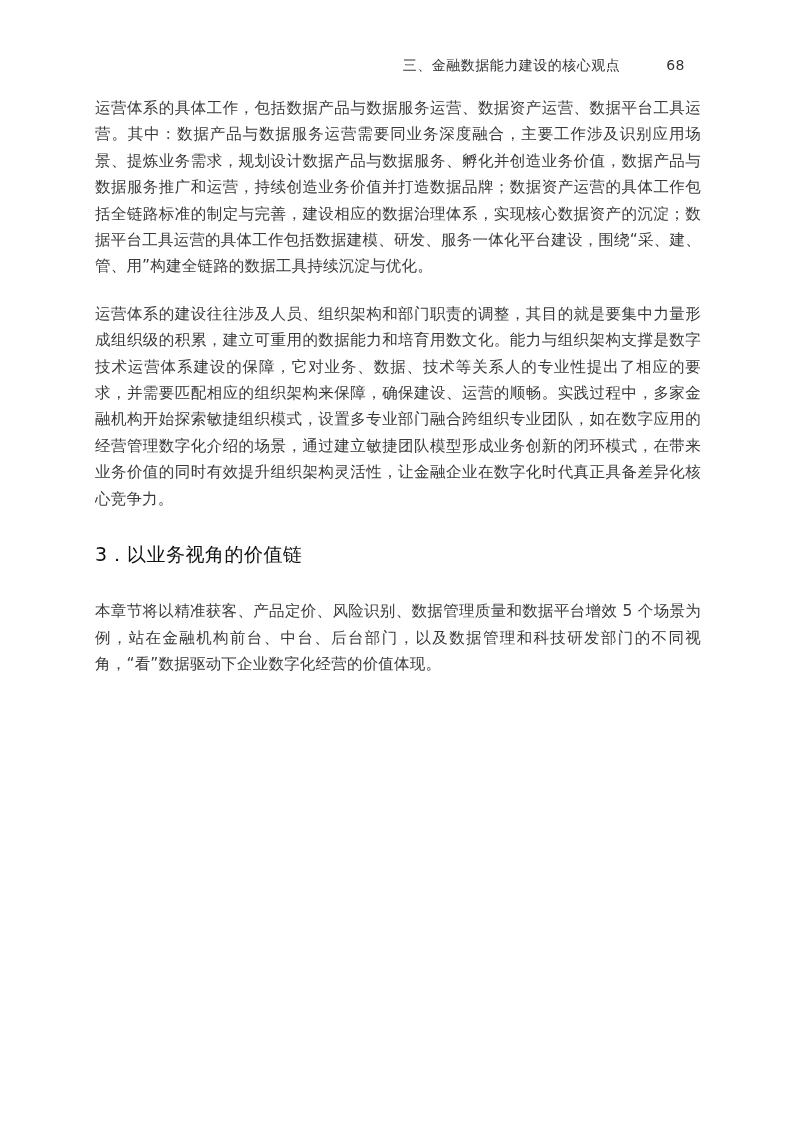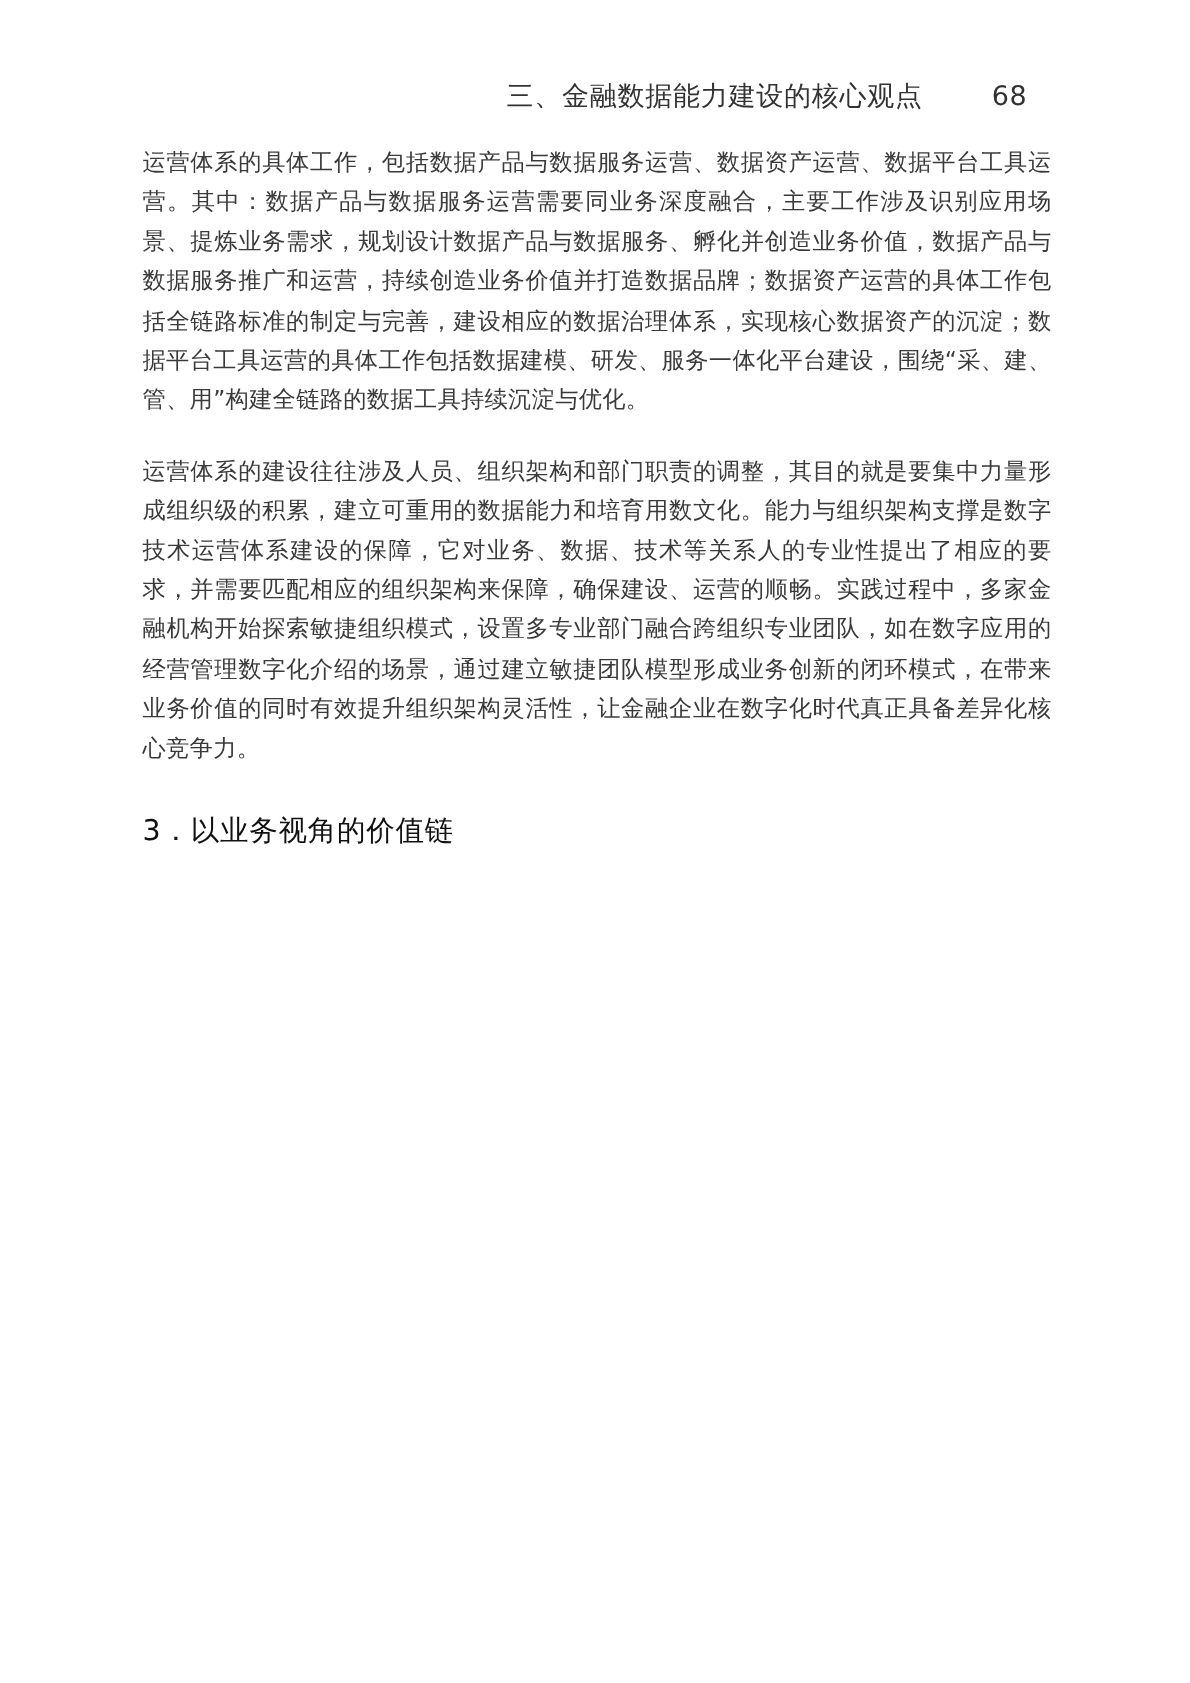--- a/index.html
+++ b/index.html
@@ -22,21 +22,21 @@
     }
     .page-header {
       position: absolute;
       top: 57px;
       left: 95px;
       right: 108px;
       display: flex;
       justify-content: flex-end;
       align-items: baseline;
       gap: 46px;
-      font-size: 18px;
+      font-size: 14px;
       line-height: 16px;
       color: #333333;
       letter-spacing: 0.5px;
       white-space: nowrap;
     }
     .page-content {
       position: absolute;
       top: 95px;
       left: 95px;
       width: 606px;
@@ -66,15 +66,16 @@
 
   <div class="page-header">
     <span>三、金融数据能力建设的核心观点</span>
     <span>68</span>
   </div>
 
   <div class="page-content">
     <p>运营体系的具体工作，包括数据产品与数据服务运营、数据资产运营、数据平台工具运营。其中：数据产品与数据服务运营需要同业务深度融合，主要工作涉及识别应用场景、提炼业务需求，规划设计数据产品与数据服务、孵化并创造业务价值，数据产品与数据服务推广和运营，持续创造业务价值并打造数据品牌；数据资产运营的具体工作包括全链路标准的制定与完善，建设相应的数据治理体系，实现核心数据资产的沉淀；数据平台工具运营的具体工作包括数据建模、研发、服务一体化平台建设，围绕“采、建、管、用”构建全链路的数据工具持续沉淀与优化。</p>
     <p>运营体系的建设往往涉及人员、组织架构和部门职责的调整，其目的就是要集中力量形成组织级的积累，建立可重用的数据能力和培育用数文化。能力与组织架构支撑是数字技术运营体系建设的保障，它对业务、数据、技术等关系人的专业性提出了相应的要求，并需要匹配相应的组织架构来保障，确保建设、运营的顺畅。实践过程中，多家金融机构开始探索敏捷组织模式，设置多专业部门融合跨组织专业团队，如在数字应用的经营管理数字化介绍的场景，通过建立敏捷团队模型形成业务创新的闭环模式，在带来业务价值的同时有效提升组织架构灵活性，让金融企业在数字化时代真正具备差异化核心竞争力。</p>
     <h2 class="section-heading">3．以业务视角的价值链</h2>
+    <p>本章节将以精准获客、产品定价、风险识别、数据管理质量和数据平台增效 5 个场景为例，站在金融机构前台、中台、后台部门，以及数据管理和科技研发部门的不同视角，“看”数据驱动下企业数字化经营的价值体现。</p>
   </div>
 
 </div>
 
 </body></html>

